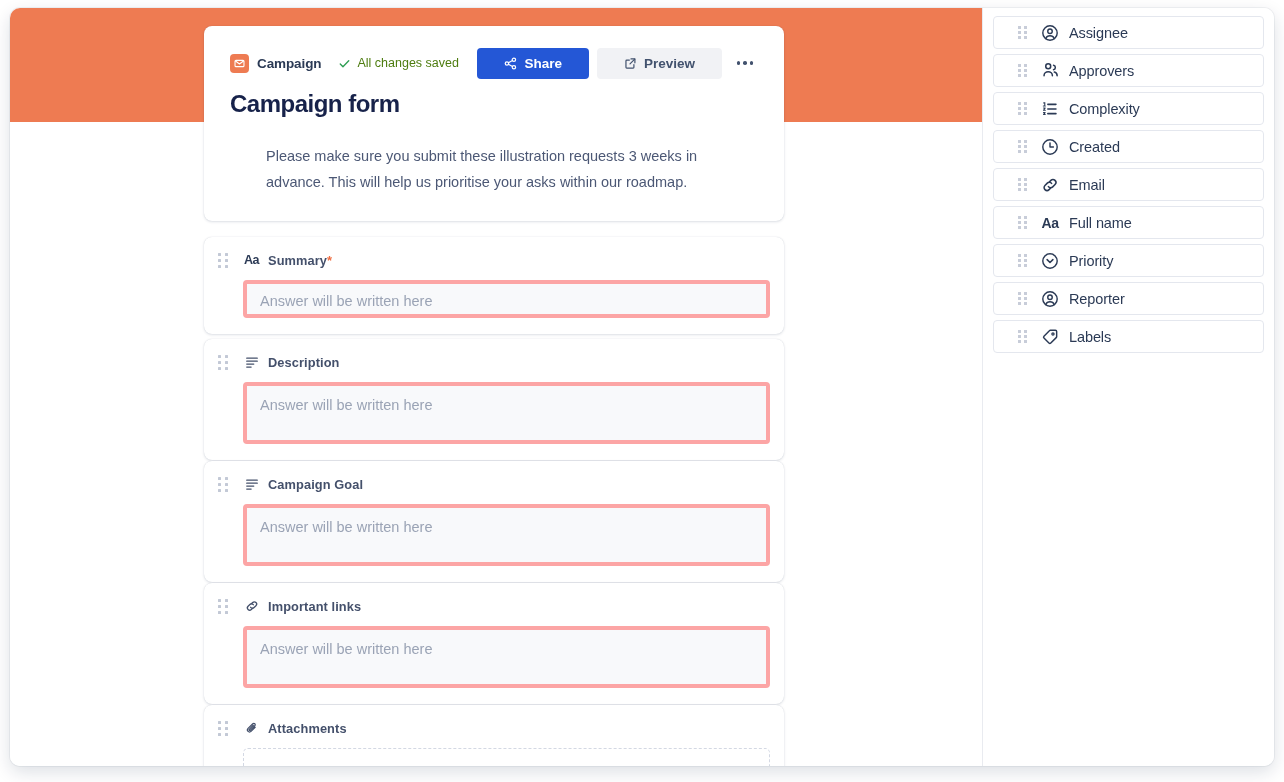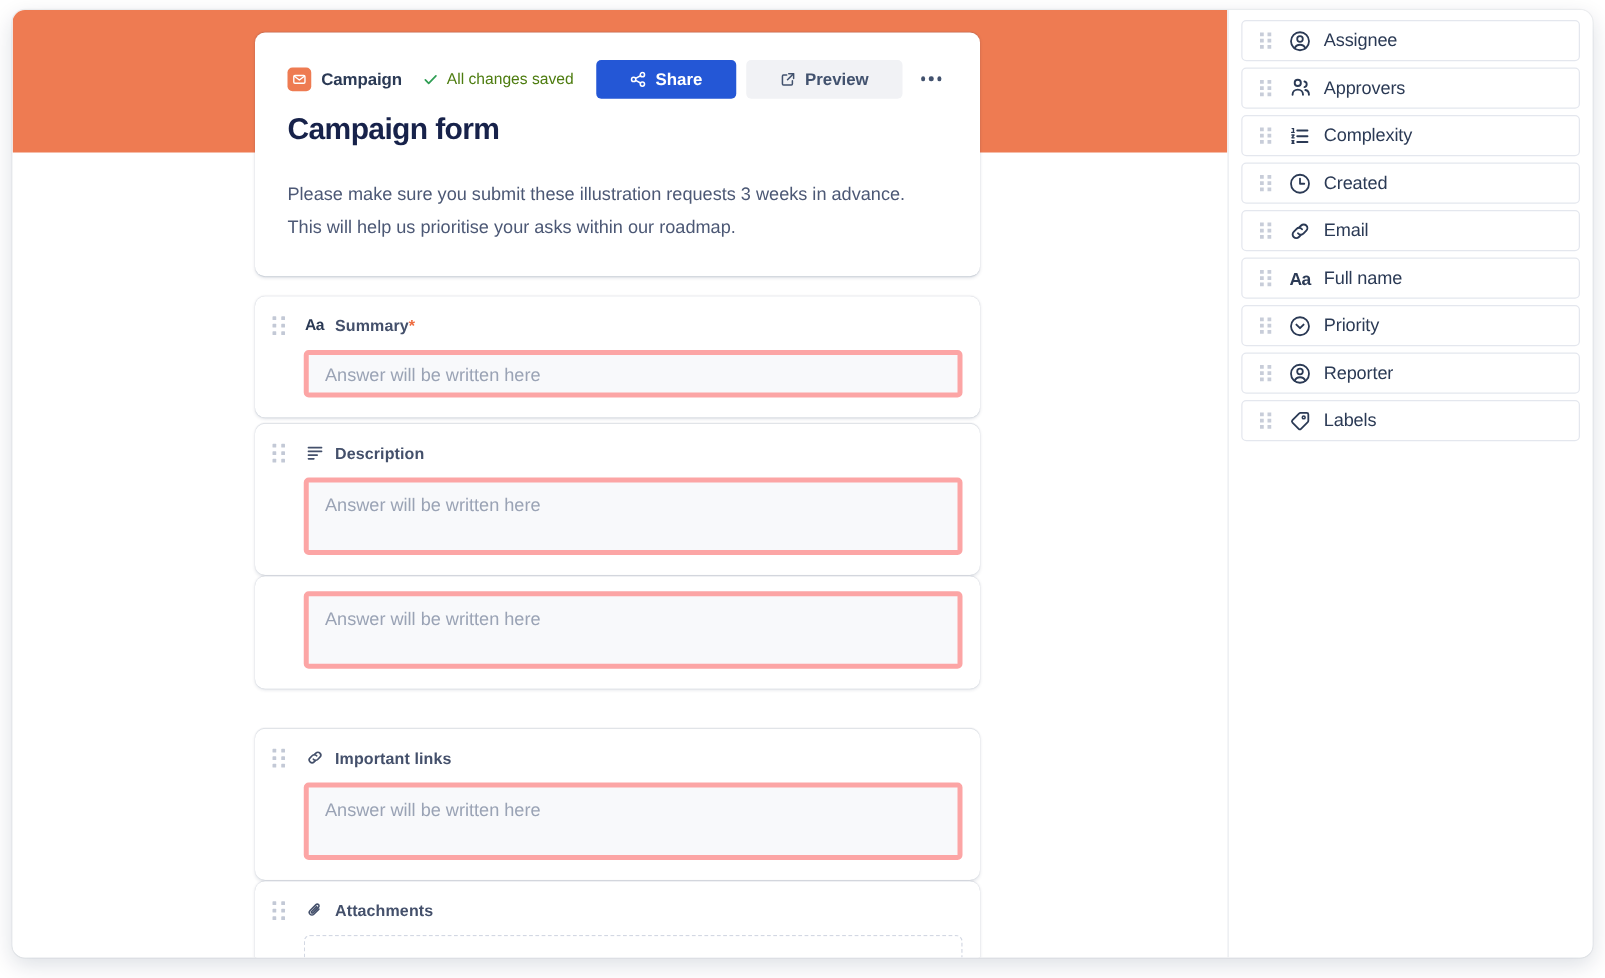--- a/index.html
+++ b/index.html
@@ -136,20 +136,21 @@
     font-weight: bold;
     color: #17224a;
     letter-spacing: -0.5px;
     margin-bottom: 25px;
   }
   .form-desc {
     font-size: 14.5px;
     line-height: 26px;
     color: #4c5875;
     max-width: 500px;
+    margin-left: 36px;
   }
 
   
   .field {
     position: absolute;
     left: 194px;
     width: 580px;
     background: #ffffff;
     border-radius: 8px;
     box-shadow: 0 1px 3px rgba(9,30,66,0.13), 0 0 1px rgba(9,30,66,0.16);
@@ -241,21 +242,21 @@
   }
 
   .side-item {
     display: flex;
     align-items: center;
     height: 33px;
     background: #ffffff;
     border: 1px solid #e4e7ee;
     border-radius: 4px;
     margin-bottom: 5px;
-    padding: 0 14px;
+    padding: 0 24px;
     cursor: grab;
   }
   .side-grip {
     width: 10px; height: 15px;
     display: grid;
     grid-template-columns: repeat(2, 2.6px);
     grid-template-rows: repeat(3, 2.6px);
     gap: 2.6px 3.6px;
     align-content: center;
     flex: 0 0 auto;
@@ -381,20 +382,36 @@
             <svg width="14" height="14" viewBox="0 0 16 16" fill="none">
               <path d="M2 3.6h12M2 7h12M2 10.4h8M2 13.8h5" stroke="#44506b" stroke-width="1.5" stroke-linecap="round"></path>
             </svg>
           </span>
           <span class="field-label">Description</span>
         </div>
         <div class="answer big">Answer will be written here</div>
       </div>
 
       <div class="field" style="top:453px;">
+        <div class="field-head">
+          <span class="grip">
+              <i></i>
+              <i></i>
+              <i></i>
+              <i></i>
+              <i></i>
+              <i></i>
+            </span>
+          <span class="field-icon">
+            <svg width="14" height="14" viewBox="0 0 16 16" fill="none">
+              <path d="M2 3.6h12M2 7h12M2 10.4h8M2 13.8h5" stroke="#44506b" stroke-width="1.5" stroke-linecap="round"></path>
+            </svg>
+          </span>
+          <span class="field-label">Campaign Goal</span>
+        </div>
         <div class="answer big">Answer will be written here</div>
       </div>
 
       <div class="field" style="top:575px;">
         <div class="field-head">
           <span class="grip">
               <i></i>
               <i></i>
               <i></i>
               <i></i>

